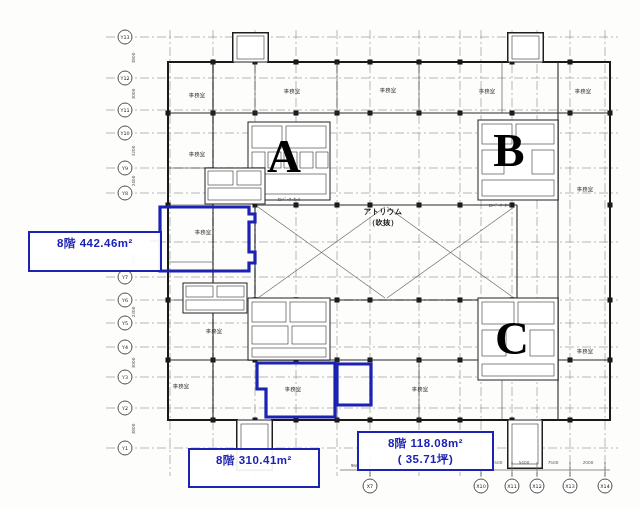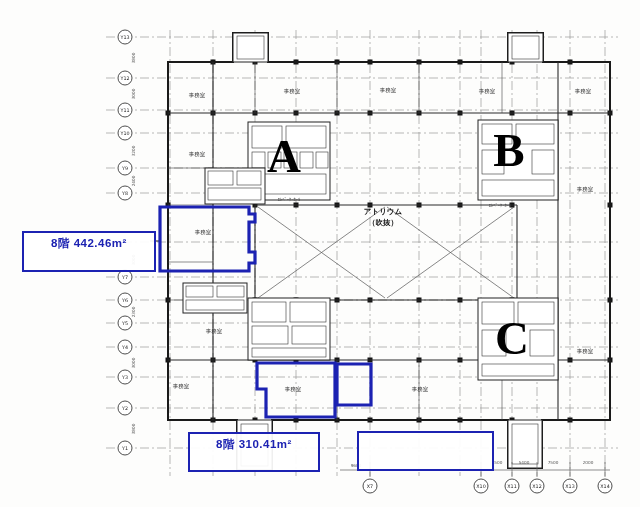--- a/index.html
+++ b/index.html
@@ -286,22 +286,24 @@
         <text x="135" y="94" class="dim" transform="rotate(-90 135 94)">3000</text>
         <text x="135" y="151" class="dim" transform="rotate(-90 135 151)">3200</text>
         <text x="135" y="181" class="dim" transform="rotate(-90 135 181)">2400</text>
         <text x="135" y="260" class="dim" transform="rotate(-90 135 260)">3000</text>
         <text x="135" y="312" class="dim" transform="rotate(-90 135 312)">2300</text>
         <text x="135" y="363" class="dim" transform="rotate(-90 135 363)">3000</text>
         <text x="135" y="429" class="dim" transform="rotate(-90 135 429)">3800</text>
       </g>
   </svg>
 
-  <div class="ann" style="left:22px;top:231px;width:130px;height:35px;">
+  <div class="ann" style="left:28px;top:231px;width:130px;height:35px;">
     <div>8階  442.46m²</div>
   </div>
-  <div class="ann" style="left:188px;top:432px;width:128px;height:34px;">
+  <div class="ann" style="left:188px;top:448px;width:128px;height:34px;">
     <div>8階  310.41m²</div>
   </div>
   <div class="ann" style="left:357px;top:431px;width:133px;height:34px;">
+    <div>8階  118.08m²</div>
+    <div>( 35.71坪)</div>
   </div>
 
 </div>
 
 </body></html>

